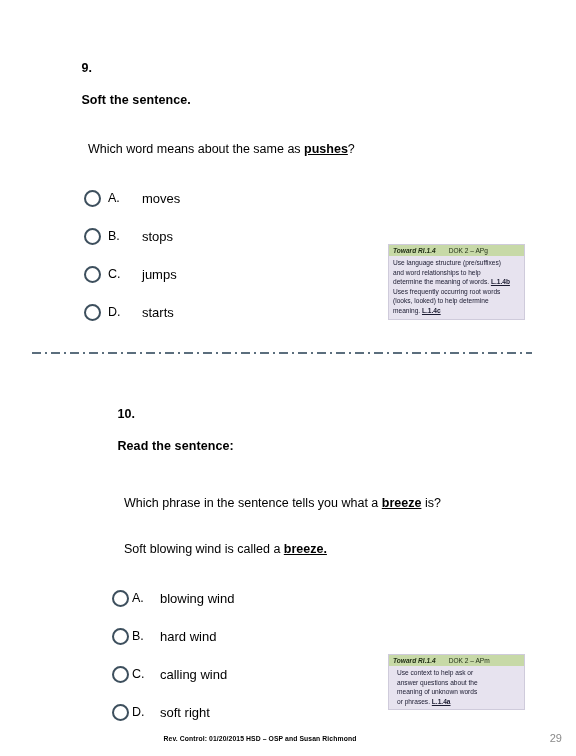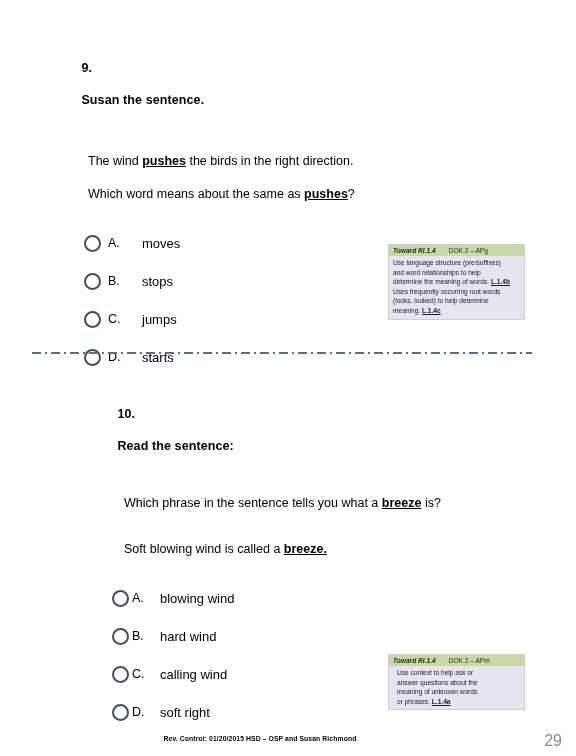--- a/index.html
+++ b/index.html
@@ -158,40 +158,37 @@
     text-align: center;
     font-size: 6.8px;
     font-weight: bold;
     color: #000;
     letter-spacing: 0.1px;
   }
   #page-number {
     position: absolute;
     right: 14px;
     top: 732px;
-    font-size: 16px;
+    font-size: 11px;
     color: #8a8a8a;
   }
 </style>
 </head>
 <body>
 
 <div class="page">
 
   <div class="question" id="question-9">
 
     <div class="q-head">
       <span class="q-num">9.</span>
       <span>&nbsp; </span>
-      <span class="q-prompt">Susan the sentence.</span>
-    </div>
-
-    <div class="q-sentence" id="q9-sentence">
-      <span>The wind </span><span class="kw">pushes</span><span> the birds in the right direction.</span>
-    </div>
+      <span class="q-prompt">Soft the sentence.</span>
+    </div>
+
 
     <div class="q-sentence" id="q9-question">
       <span>Which word means about the same as </span><span class="kw">pushes</span><span>?</span>
     </div>
 
     <div class="choices">
       <div class="choice">
         <span class="bubble"></span>
         <span class="choice-letter">A.</span>
         <span class="choice-text">moves</span>

